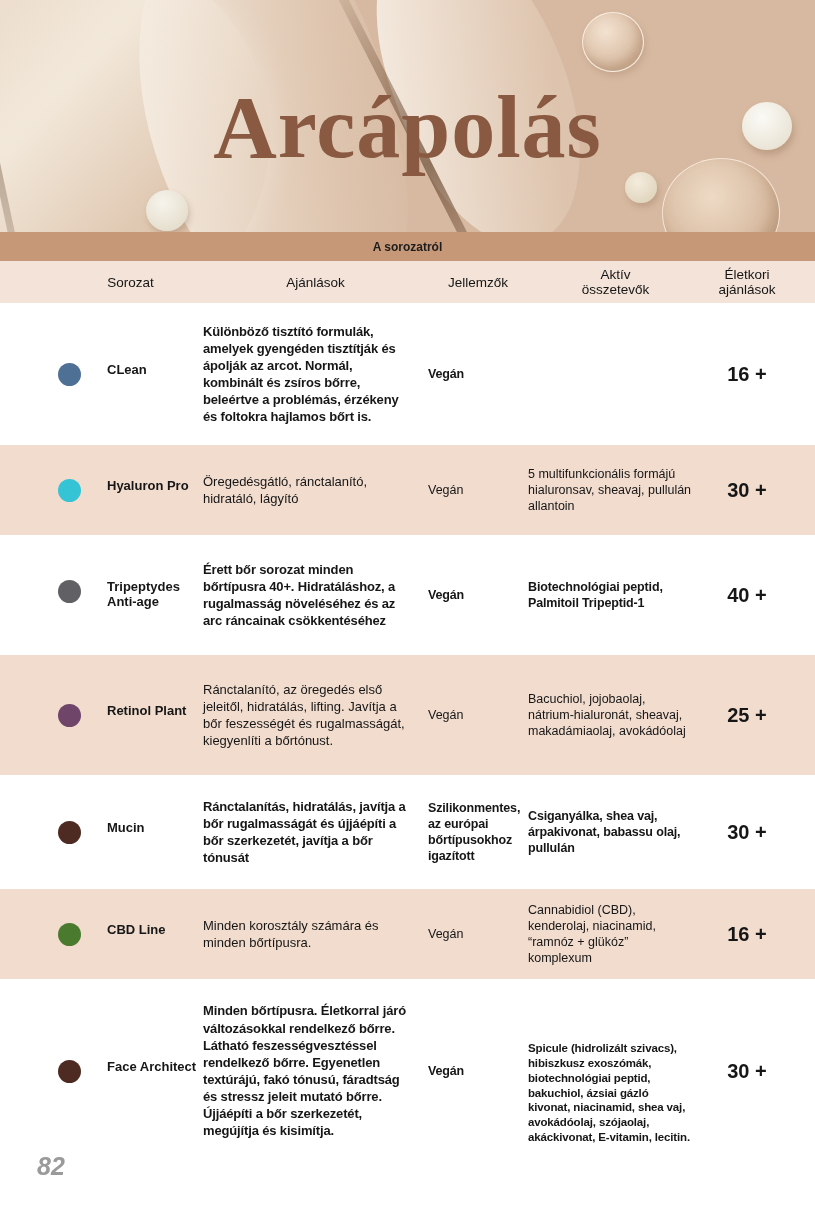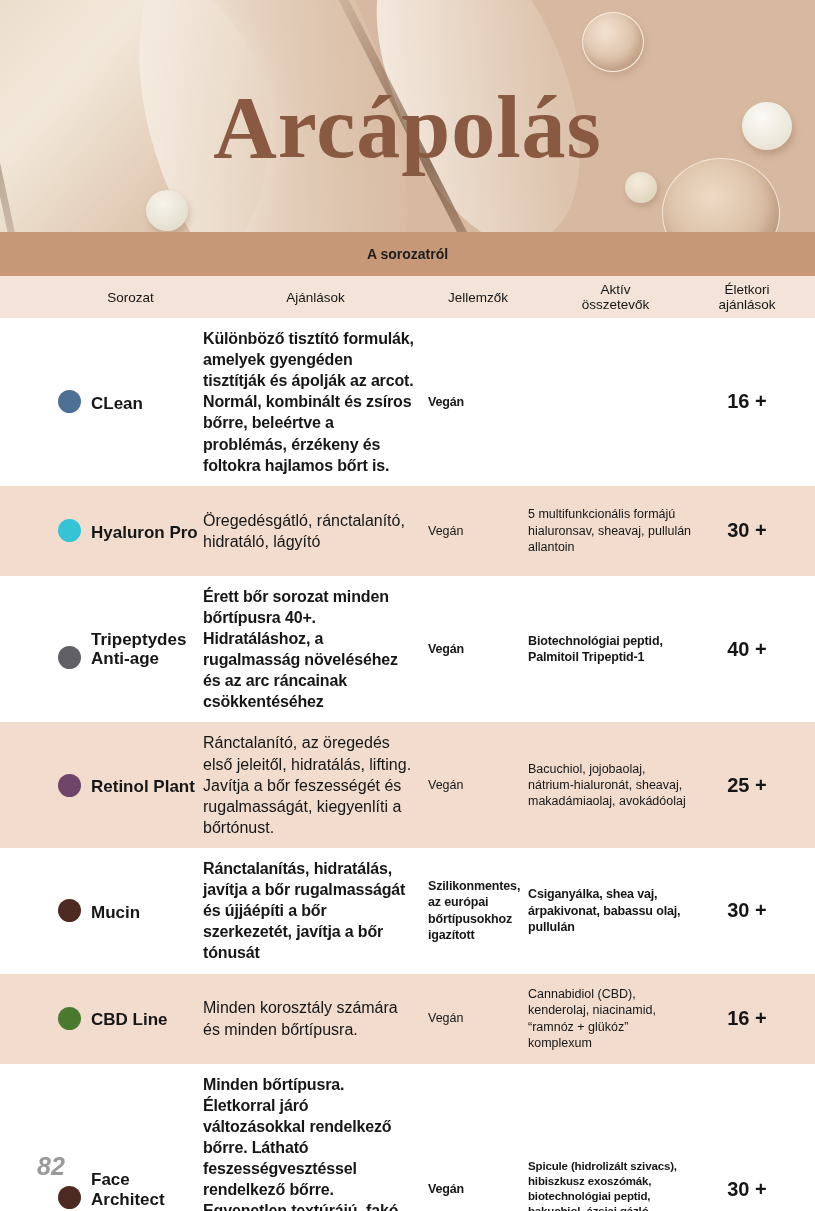--- a/index.html
+++ b/index.html
@@ -87,24 +87,24 @@
     font-family:"Liberation Serif", "DejaVu Serif", serif;
     font-weight:700;
     font-size:88px;
     line-height:1;
     color:var(--title_brown, #8a5941);
     letter-spacing:1px;
   }
 
   
   .banner {
-    height:44px;
+    height:29px;
     background:var(--accent_tan, #c79877);
     display:flex; align-items:center; justify-content:center;
-    font-size:14px; font-weight:600; color:#1d1d1d;
+    font-size:12px; font-weight:600; color:#1d1d1d;
   }
 
   
   .grid-cols {
     display:grid;
     grid-template-columns:145px 225px 100px 175px 1fr;
     padding-left:58px; padding-right:24px;
   }
   .thead {
     background:var(--header_bg, #f3e3d8);
@@ -123,26 +123,26 @@
   .row.alt { background:var(--row_alt, #f1dcce); }
   .tbody .row:nth-of-type(1){ min-height:142px; }
   .tbody .row:nth-of-type(2){ min-height:90px; }
   .tbody .row:nth-of-type(3){ min-height:120px; }
   .tbody .row:nth-of-type(4){ min-height:120px; }
   .tbody .row:nth-of-type(5){ min-height:114px; }
   .tbody .row:nth-of-type(6){ min-height:90px; }
   .tbody .row:nth-of-type(7){ min-height:184px; }
 
   .c-name {
-    display:flex; align-items:flex-end; gap:10px;
-    font-weight:700; font-size:17px; line-height:1.15;
+    display:flex; align-items:flex-start; gap:26px;
+    font-weight:700; font-size:13px; line-height:1.15;
     padding-right:4px;
   }
   .dot { width:23px; height:23px; border-radius:50%; flex:0 0 auto; }
-  .c-rec  { font-size:16px;   line-height:1.32; padding-right:14px; }
+  .c-rec  { font-size:13px;   line-height:1.32; padding-right:14px; }
   .c-feat { font-size:12.5px; line-height:1.3;  padding-right:8px; }
   .c-act  { font-size:12.5px; line-height:1.3;  padding-right:10px; }
   .c-age  { font-size:20px; font-weight:600; text-align:center; white-space:nowrap; }
   
   .row.heavy .c-rec, .row.heavy .c-feat, .row.heavy .c-act { font-weight:700; letter-spacing:-0.15px; }
   .row:nth-of-type(7) .c-act { font-size:11.5px;margin-top:44px; }
 
   .pagenum {
     position:absolute; left:37px; top:1152px;
     font-size:25px; font-weight:700;

